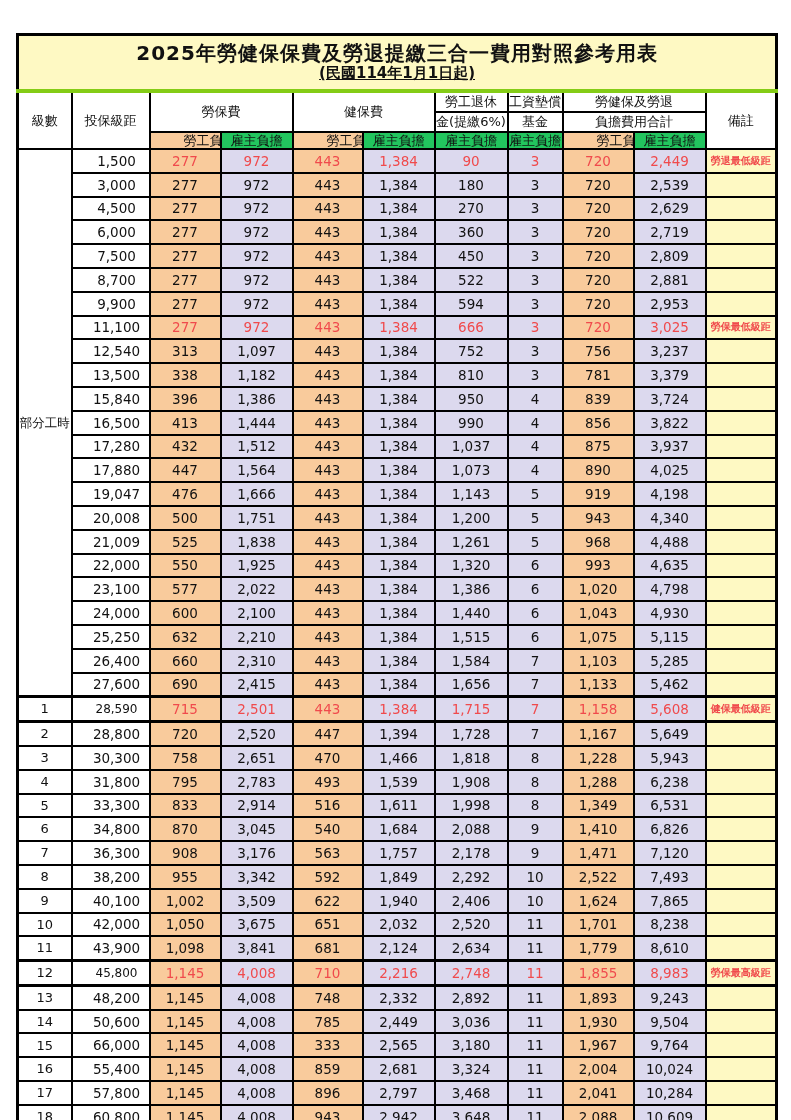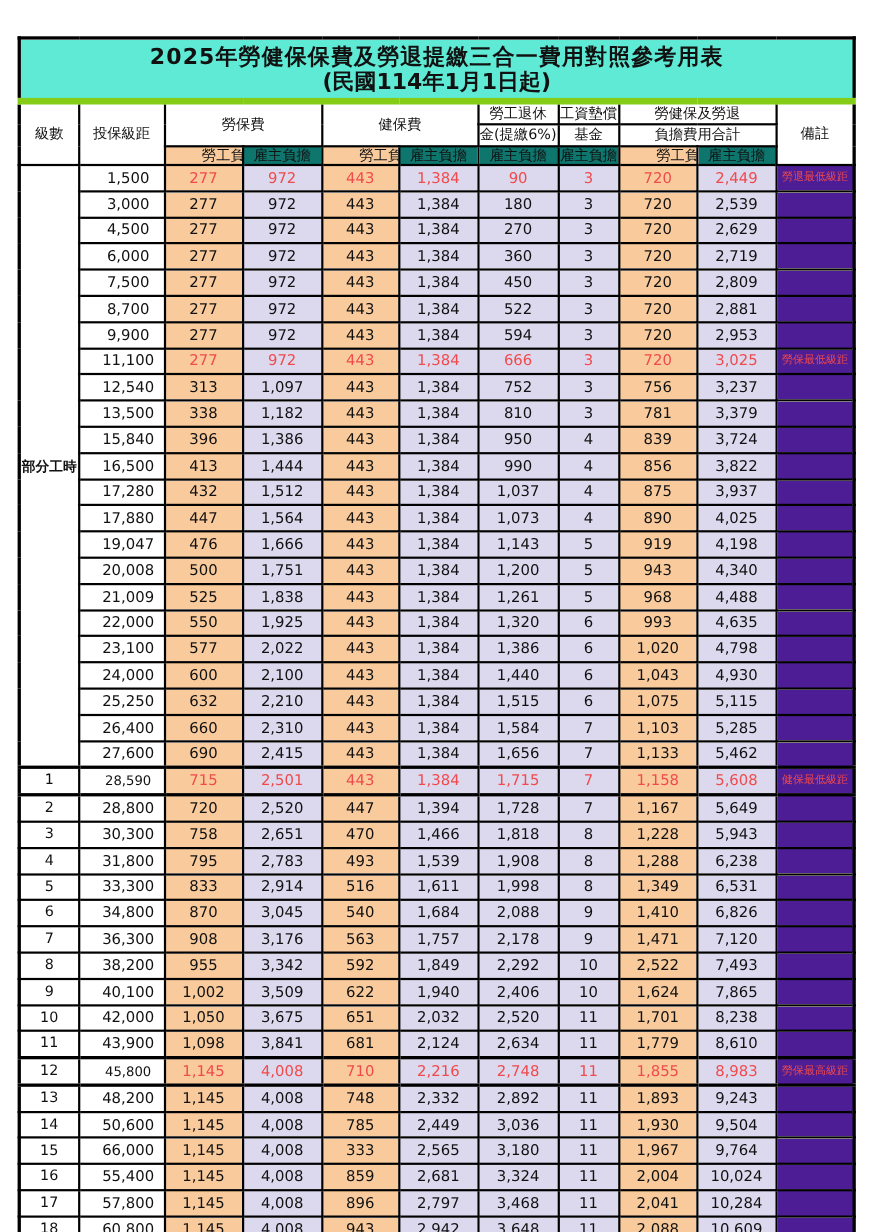--- a/index.html
+++ b/index.html
@@ -11,38 +11,38 @@
   .sheet{position:absolute;left:16px;top:33px;}
   table{
     border-collapse:collapse;table-layout:fixed;width:759px;
     border:3px solid #000;
   }
   th,td{
     border:2px solid #000;padding:0;text-align:center;vertical-align:middle;
     font-size:13px;line-height:1.05;overflow:hidden;white-space:nowrap;
   }
   
-  .title-cell{height:53px;background:#5eead4;border-bottom:6px solid #84cc16;}
+  .title-cell{height:53px;background:#fef9c3;border-bottom:4px solid #84cc16;}
   .title-line{font-size:20px;font-weight:700;letter-spacing:1px;}
-  .subtitle-line{font-size:20px;font-weight:700;margin-top:2px;}
+  .subtitle-line{font-size:15px;font-weight:700;margin-top:2px;text-decoration:underline;}
   
   thead th{font-weight:400;background:#fff;}
   .h1{height:21px;}
   .h2{height:20px;}
   .h3{height:17px;font-size:12.5px;}
   .emp{background:#F9CB9C;padding-left:33px;}
-  .er{background:#0f766e;}
+  .er{background:#22c55e;}
   
   tbody td{height:21.8px;font-size:13.5px;}
   td.lv{background:#fff;font-size:13px;}
-  td.pt{font-size:12.5px;letter-spacing:0;font-weight:bold;}
+  td.pt{font-size:12.5px;letter-spacing:0;}
   td.bk{background:#fff;padding-left:12px;}
   td.on{background:#F9CB9C;}
   td.ln{background:#DCD9EE;}
-  td.rm{background:#4c1d95;font-size:10px;color:#F04A4C;font-weight:400;letter-spacing:0;}
+  td.rm{background:#fef9c3;font-size:10px;color:#F04A4C;font-weight:700;letter-spacing:0;}
   td.red{color:#F04A4C;}
   td.big{font-size:12px;font-weight:400;}
   tr.thick td{border-top:3px solid #000;border-bottom:3px solid #000;}
 </style>
 </head>
 <body>
 
 <div class="sheet">
   <table>
     <colgroup>

